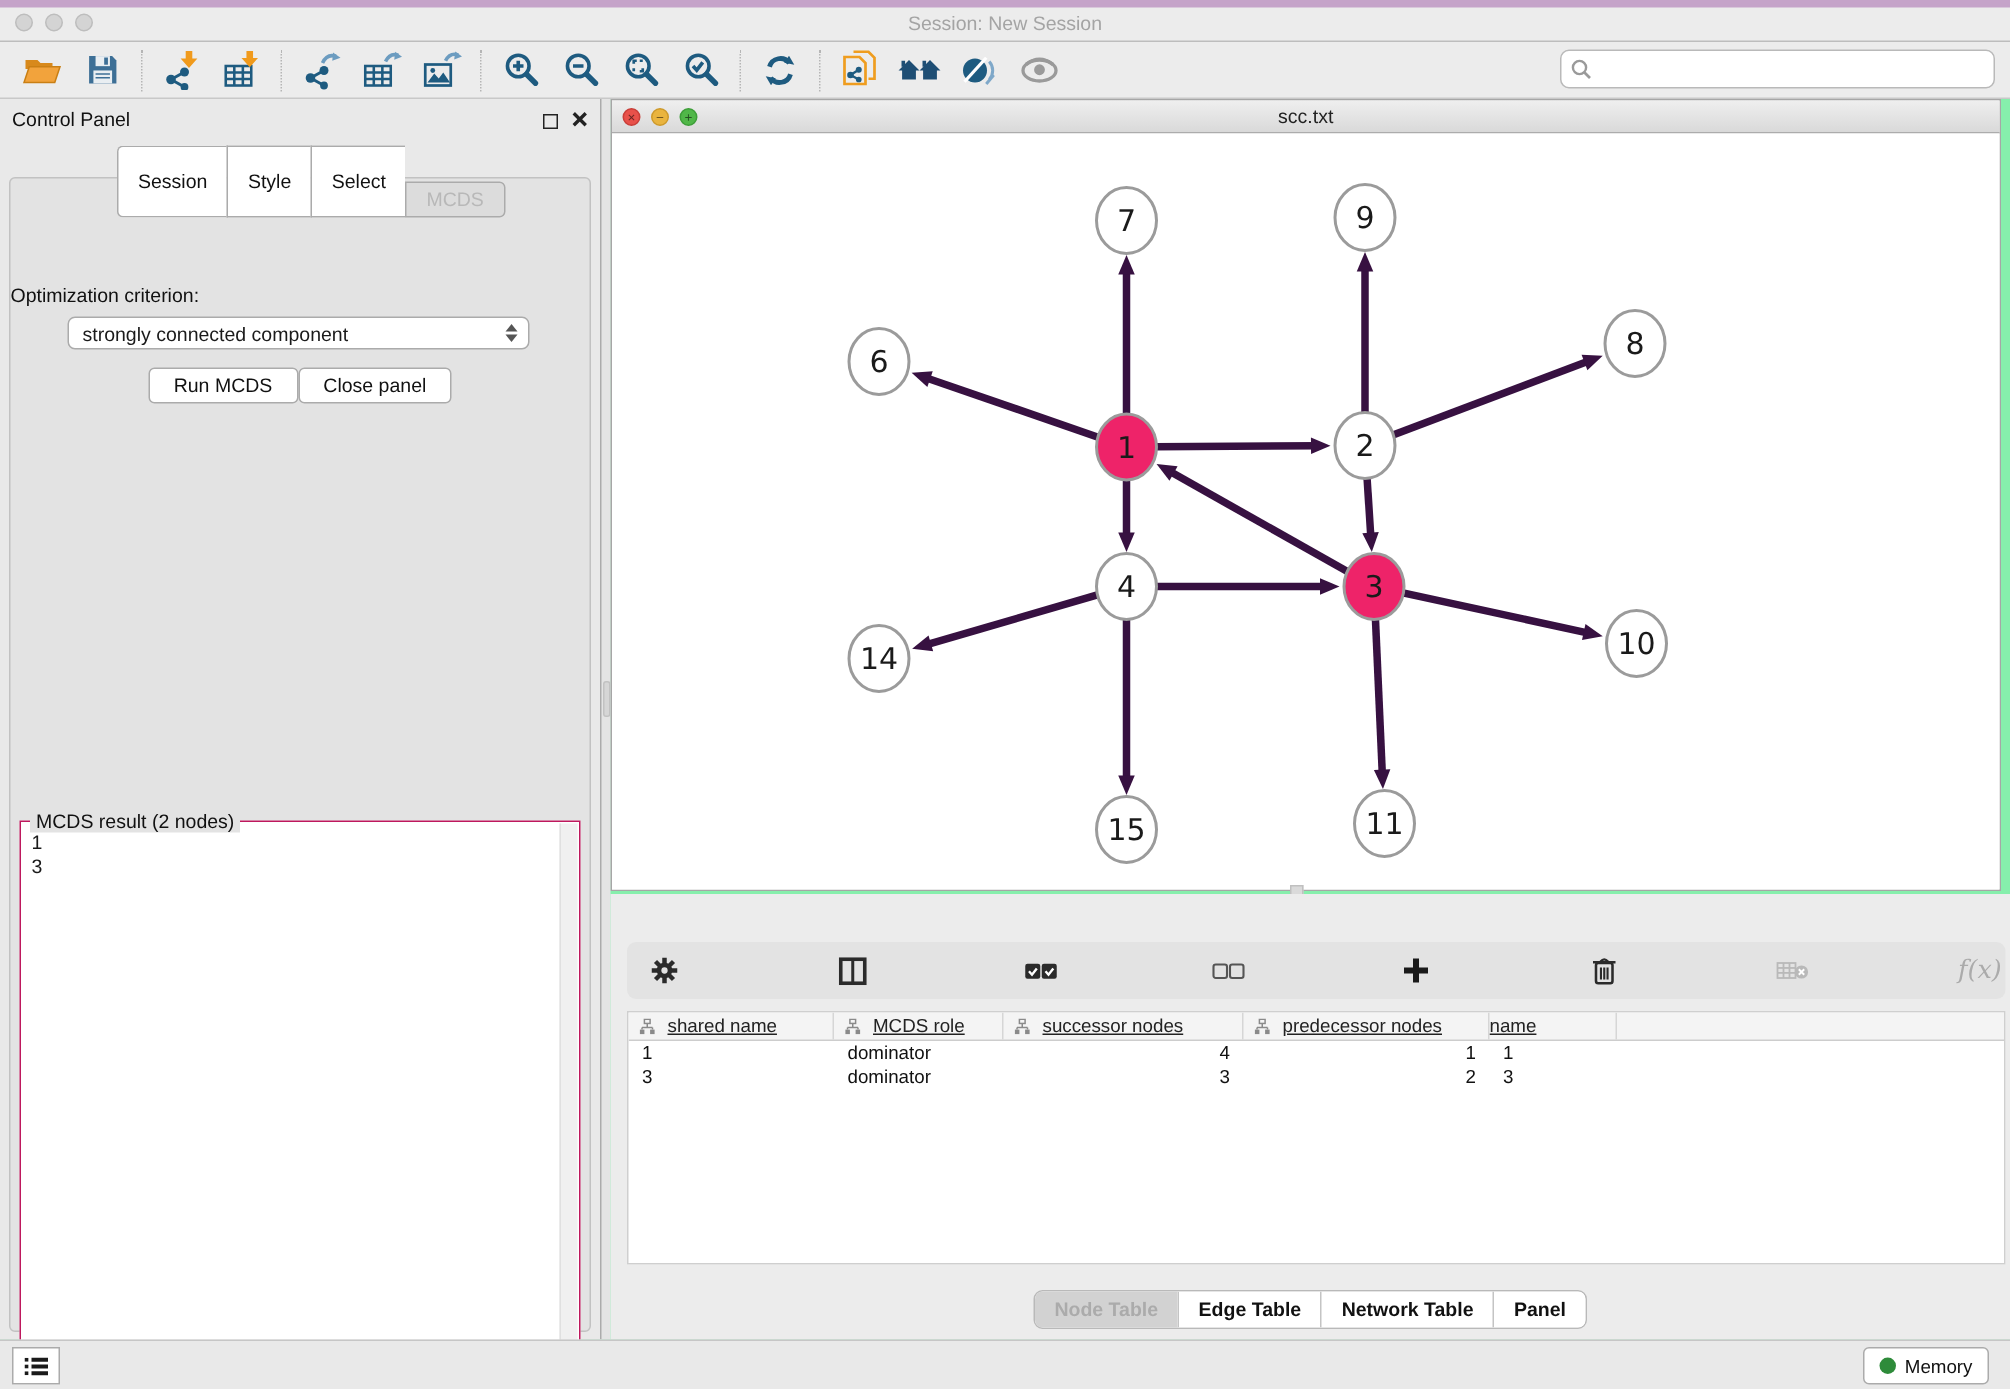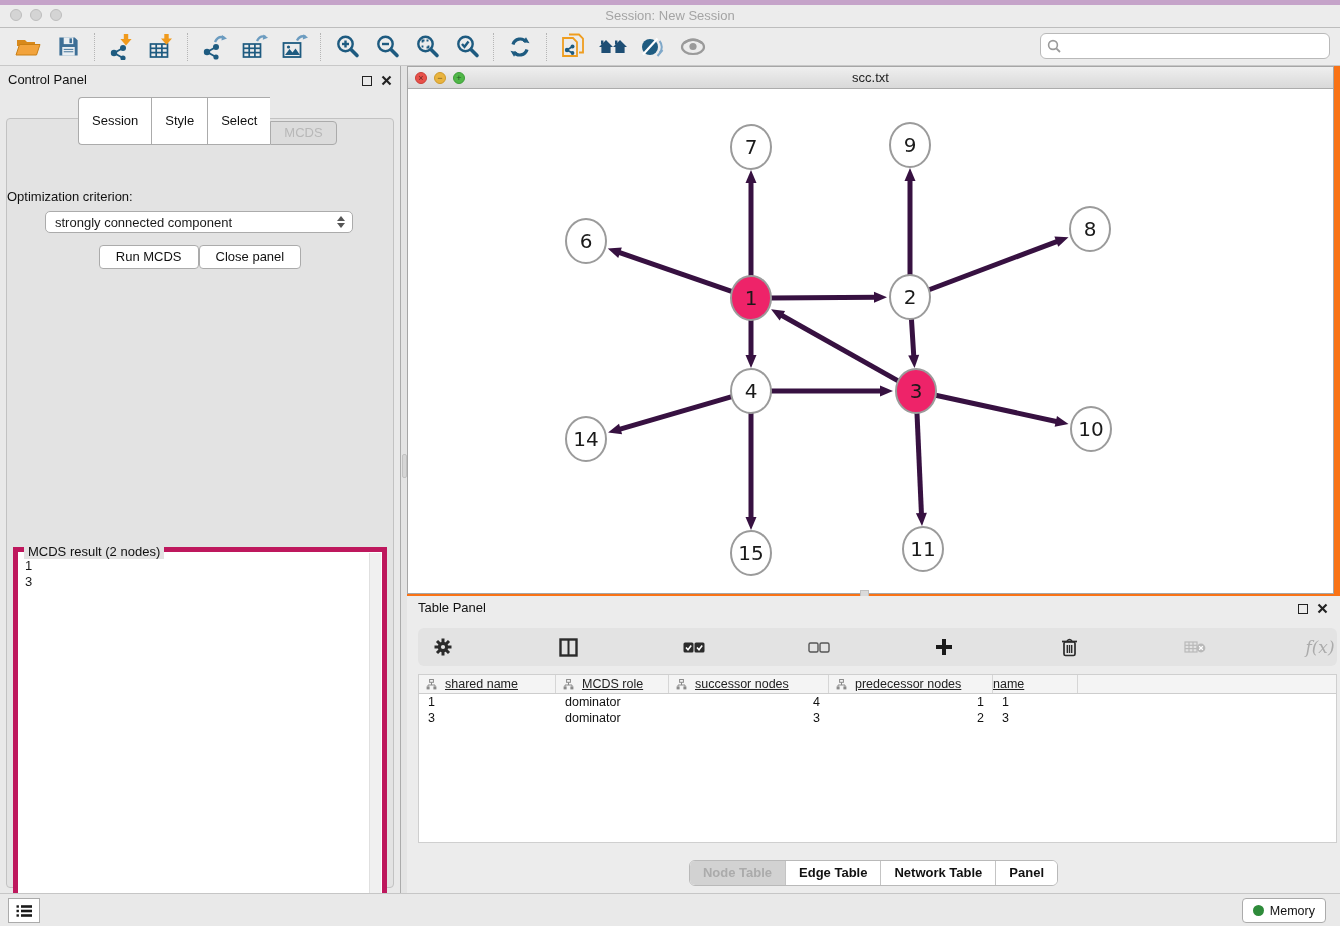--- a/index.html
+++ b/index.html
@@ -1,18 +1,18 @@
 <!DOCTYPE html>
 <html><head>
 <meta charset="utf-8">
 <style>
   * { margin:0; padding:0; box-sizing:border-box; }
   html,body { width:1340px; height:926px; overflow:hidden; }
   body { font-family:"Liberation Sans", sans-serif; background:#ECECEC; color:#1a1a1a; }
-  .app { position:relative; width:1340px; height:926px; background:#f97316; }
+  .app { position:relative; width:1340px; height:926px; background:#86efac; }
 
   
   .titlebar { position:absolute; left:0; top:0; width:1340px; height:28px;
               background:#ECECEC; border-bottom:1px solid #BDBDBD; }
   .top-strip { position:absolute; left:0; top:0; width:100%; height:5px; background:#C5A3C9; }
   .traffic { position:absolute; left:10px; top:9px; display:flex; gap:8px; }
   .tl { width:12px; height:12px; border-radius:50%; display:flex; align-items:center; justify-content:center;
         font-size:9px; line-height:1; color:rgba(0,0,0,.55); }
   .tl.grey { background:#D4D4D4; border:1px solid #BDBDBD; color:transparent; }
   .tl.red { background:#E8514A; border:1px solid #C93E38; }
@@ -56,21 +56,21 @@
            padding:0 22px 0 9px; font-size:13px; cursor:pointer; }
   .combo-arrows { position:absolute; right:7px; top:4px; display:flex; flex-direction:column; gap:2px; }
   .combo-arrows i { width:0; height:0; border-left:4px solid transparent; border-right:4px solid transparent; display:block; }
   .arr-up { border-bottom:5px solid #555; }
   .arr-dn { border-top:5px solid #555; }
   .btn-row { position:absolute; left:0; top:126px; width:100%; display:flex; justify-content:center; }
   .push-btn { font-family:"Liberation Sans", sans-serif; font-size:13px; color:#111; background:#fff;
               border:1px solid #ABABAB; border-radius:4px; padding:3px 16px 4px; cursor:pointer; }
 
   .result-group { position:absolute; left:6px; top:428px; width:374px; height:380px;
-                  border:5px solid #be185d; background:#fff; }
+                  border:1px solid #be185d; background:#fff; }
   .result-title { position:absolute; left:6px; top:-8px; background:#E3E3E3; padding:0 4px;
                   font-size:13px; color:#111; }
   .result-text { position:absolute; left:2px; top:6px; right:14px; bottom:2px; font-size:13px;
                  line-height:16px; white-space:pre; padding-left:5px; font-family:"Liberation Sans", sans-serif; }
   .result-scroll { position:absolute; right:1px; top:1px; width:12px; bottom:1px; background:#F0F0F0;
                    border-left:1px solid #E0E0E0; cursor:pointer; }
 
   
   .v-splitter { position:absolute; left:400px; top:66px; width:7px; height:827px; background:#E4E4E4;
                 border-left:1px solid #ABABAB; cursor:col-resize; }
@@ -430,32 +430,20 @@
           <g>
             <ellipse cx="515" cy="460" rx="20" ry="22" fill="#ffffff" stroke="#9B9B9B" stroke-width="2"></ellipse>
             <text x="515" y="467" text-anchor="middle" font-size="20" font-family="&quot;DejaVu Sans&quot;, sans-serif" fill="#1a1a1a">11</text>
           </g>
         </svg>
     </div>
     <div class="h-grip"></div>
   </div>
 
   <div class="table-panel">
-    <div class="panel-head">
-      <span class="panel-title" style="left:11px; top:4px;">Table Panel</span>
-      <span class="panel-icons" style="right:12px; top:4px;">
-        <span class="float-box"></span>
-        <span class="close-x">
-          <svg width="11" height="11" viewBox="0 0 11 11">
-              <line x1="1.5" y1="1.5" x2="9.5" y2="9.5" stroke="#222" stroke-width="2.2"></line>
-              <line x1="9.5" y1="1.5" x2="1.5" y2="9.5" stroke="#222" stroke-width="2.2"></line>
-            </svg>
-        </span>
-      </span>
-    </div>
     <div class="tp-toolbar">
       <button class="tp-btn">
         <svg width="20" height="20" viewBox="0 0 20 20">
             <g stroke="#2b2b2b" stroke-width="3">
               <line x1="10" y1="1.5" x2="10" y2="18.5"></line>
               <line x1="1.5" y1="10" x2="18.5" y2="10"></line>
               <line x1="4" y1="4" x2="16" y2="16"></line>
               <line x1="16" y1="4" x2="4" y2="16"></line>
             </g>
             <circle cx="10" cy="10" r="5.2" fill="#2b2b2b"></circle>

